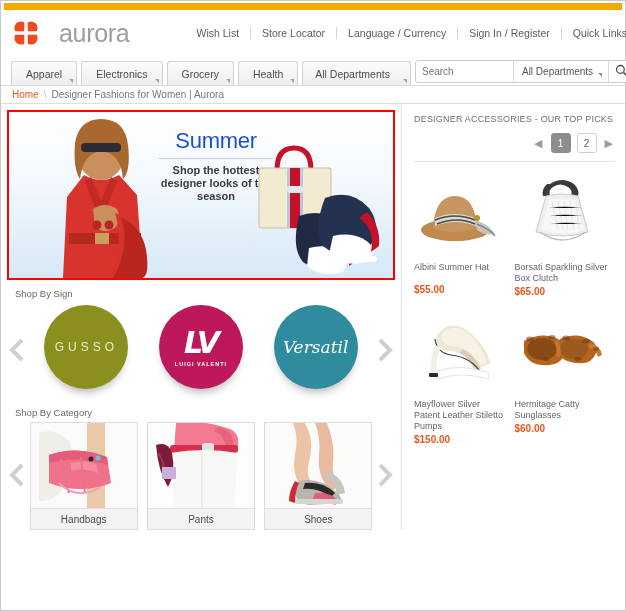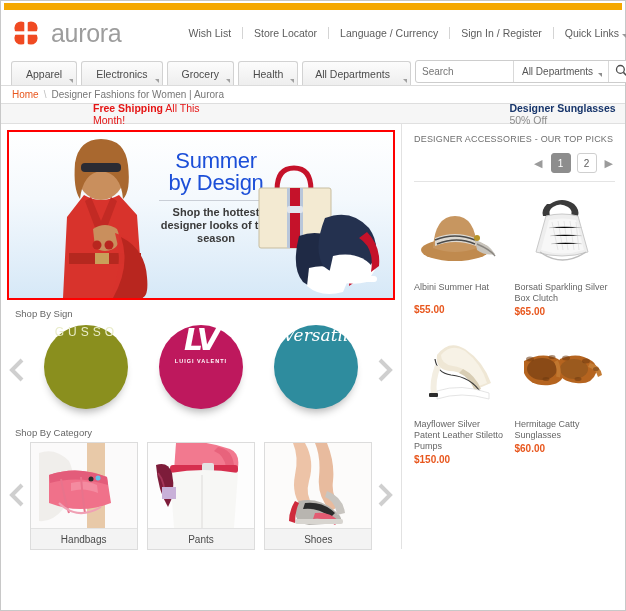--- a/index.html
+++ b/index.html
@@ -25,21 +25,21 @@
 
   
   .header {
     height: 46px;
     display: flex;
     align-items: center;
     padding: 0 8px 0 12px;
     background: #fff;
     position: relative;
   }
-  .logo-wrap { display: flex; align-items: center; gap: 12px; }
+  .logo-wrap { display: flex; align-items: center; gap: 20px; }
   .logo-mark { width: 26px; height: 26px; position: relative; }
   .logo-text {
     font-size: 25px;
     color: #9d9d9d;
     letter-spacing: -0.3px;
     font-weight: 400;
   }
   .header-links {
     display: flex;
     align-items: center;
@@ -225,21 +225,21 @@
   .carousel {
     display: flex; align-items: center;
     padding: 0 4px;
   }
   .chev { width: 24px; flex: 0 0 24px; display: flex; justify-content: center; cursor: pointer; }
   .brand-row { display: flex; justify-content: space-around; flex: 1; padding: 4px 0 10px 0; }
   .brand-circle {
     width: 84px; height: 84px;
     border-radius: 50%;
     display: flex; flex-direction: column;
-    align-items: center; justify-content: flex-start;
+    align-items: center; justify-content: center;
     box-shadow: 0 7px 9px -4px rgba(0,0,0,0.30);
     cursor: pointer;
   }
   .brand-gusso { background: #8a8f1e; }
   .brand-lv { background: #be185d; }
   .brand-versatil { background: #2e8c9e; }
   .b-gusso-txt {
     color: #e9ecc9; font-size: 12px; letter-spacing: 4px;
     font-family: "Liberation Sans", sans-serif;
   }
@@ -390,28 +390,20 @@
       </div>
     </div>
   </div>
 
   <div class="breadcrumb">
     <span class="bc-home">Home</span>
     <span class="bc-slash">\</span>
     <span class="bc-cur">Designer Fashions for Women | Aurora</span>
   </div>
 
-  <div class="promo">
-    <span class="promo-a">
-      <b>Free Shipping</b><span> All This Month!</span>
-    </span>
-    <span class="promo-b">
-      <b>Designer Sunglasses</b><span> 50% Off</span>
-    </span>
-  </div>
 
   <div class="main">
 
     <div class="left-col">
 
       <div class="hero">
         <svg class="hero-model" viewBox="0 0 130 165">
           <ellipse cx="62" cy="40" rx="24" ry="27" fill="#c98f5d"></ellipse>
           <path d="M36 30 Q40 6 62 6 Q86 6 89 32 Q92 58 84 66 Q82 40 62 38 Q44 40 41 66 Q34 56 36 30Z" fill="#a9682f"></path>
           <rect x="42" y="30" width="40" height="9" rx="4" fill="#2b2b33"></rect>
@@ -421,21 +413,20 @@
           <rect x="56" y="120" width="14" height="11" fill="#c9a05a"></rect>
           <path d="M54 96 q12 -8 24 0 q6 14 -4 20 q-10 5 -18 -2Z" fill="#c98f5d"></path>
           <path d="M76 100 q22 6 28 34 q4 26 -6 31 L70 165 q16 -30 6 -65Z" fill="#d8332c" opacity="0.95"></path>
           <path d="M82 104 q24 12 26 40 q2 21 -6 21 L74 165 q18 -32 8 -61Z" fill="#b8261f"></path>
           <circle cx="58" cy="112" r="4.5" fill="#b8261f"></circle>
           <circle cx="70" cy="112" r="4.5" fill="#b8261f"></circle>
         </svg>
 
         <div class="hero-copy">
           <div class="hero-title">Summer</div>
-          <div class="hero-title">by Design</div>
           <div class="hero-rule"></div>
           <div class="hero-sub">Shop the hottest designer looks of the season</div>
         </div>
 
         <svg class="hero-goods" viewBox="0 0 140 150">
           <path d="M30 46 q0 -22 17 -22 q17 0 17 22" fill="none" stroke="#c5122a" stroke-width="5"></path>
           <rect x="12" y="44" width="72" height="60" rx="2" fill="#f3ead2" stroke="#c7bda0" stroke-width="1"></rect>
           <rect x="40" y="44" width="16" height="60" fill="#b9c7da"></rect>
           <rect x="43" y="44" width="10" height="60" fill="#c5122a"></rect>
           <rect x="40" y="62" width="16" height="7" rx="2" fill="#e2e7ee"></rect>

